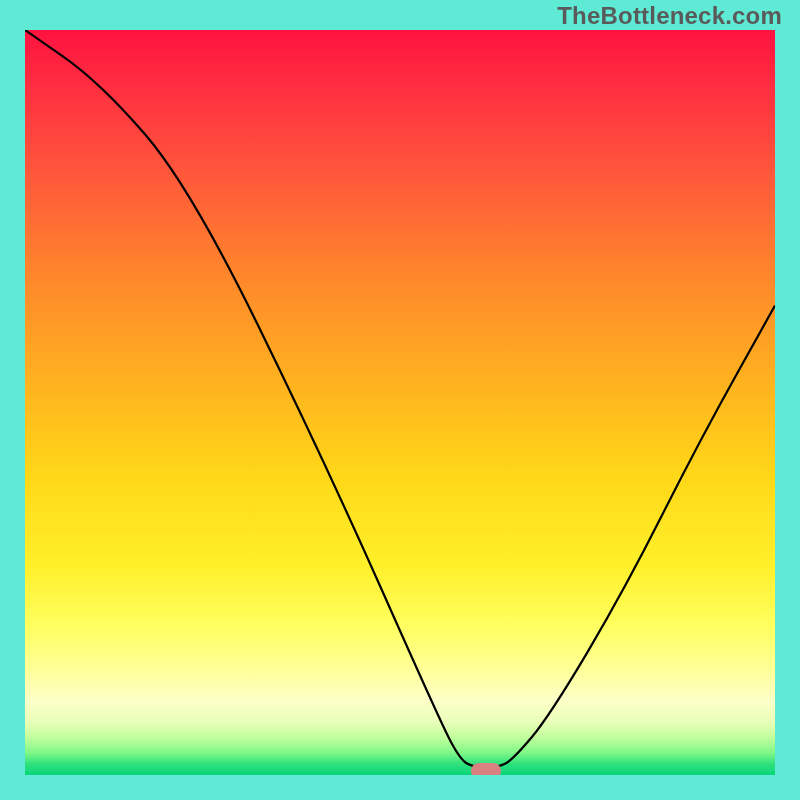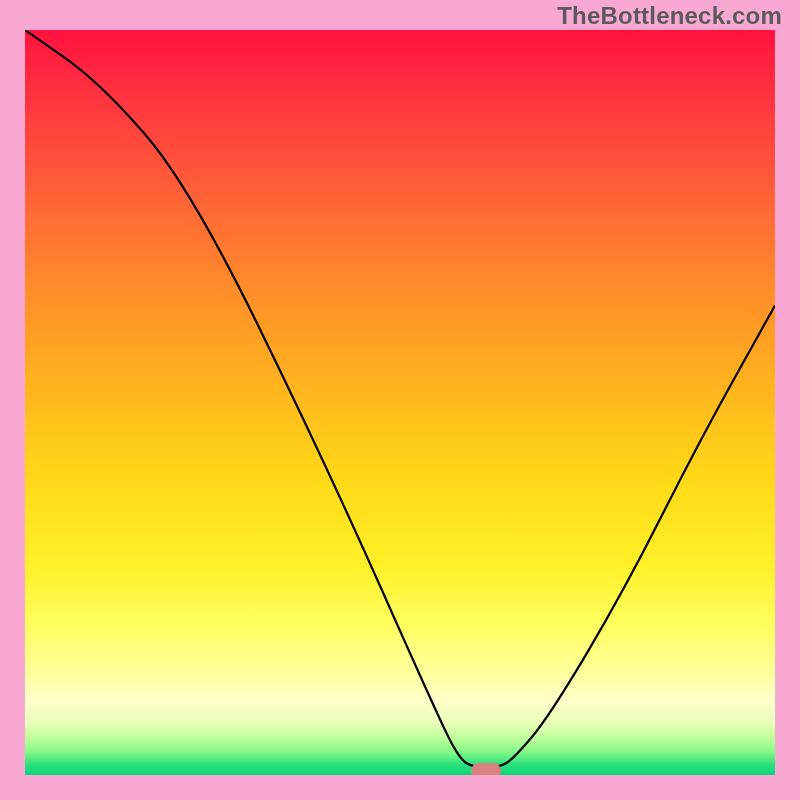--- a/index.html
+++ b/index.html
@@ -8,21 +8,21 @@
     background: #000;
     width: 800px;
     height: 800px;
     overflow: hidden;
     font-family: Arial, Helvetica, sans-serif;
   }
   .frame {
     position: relative;
     width: 800px;
     height: 800px;
-    background: #f9a8d4;
+    background: #5eead4;
   }
   .watermark {
     position: absolute;
     top: 2px;
     right: 18px;
     color: #5a5a5a;
     font-size: 24px;
     font-weight: bold;
     letter-spacing: 0.2px;
     z-index: 4;

